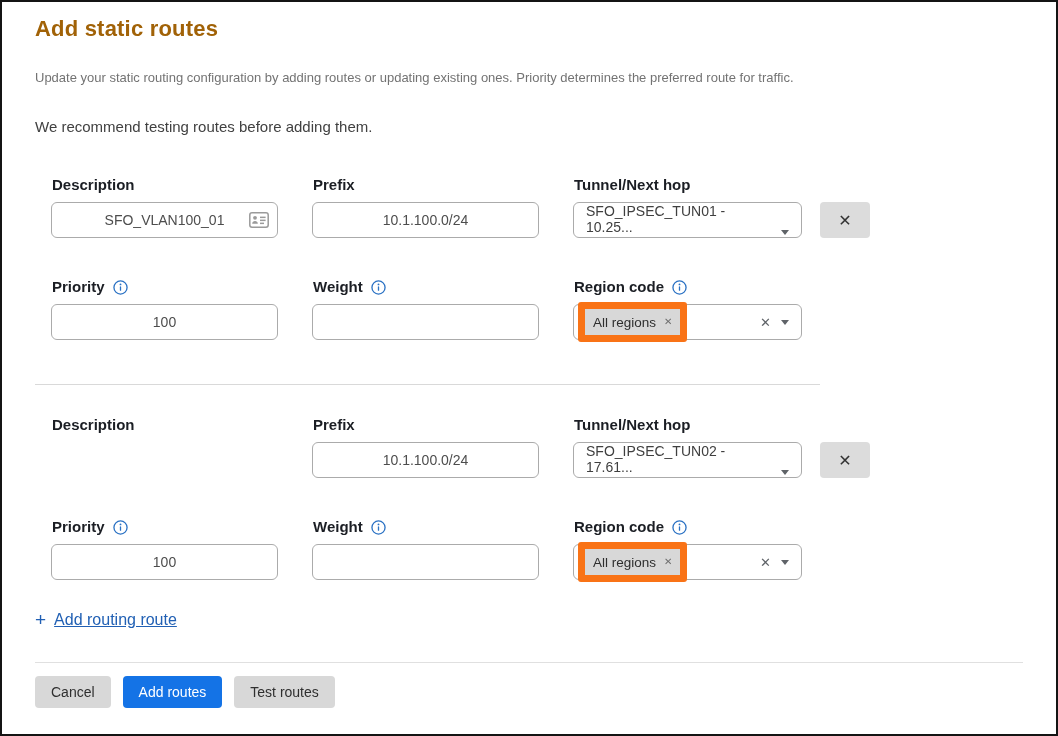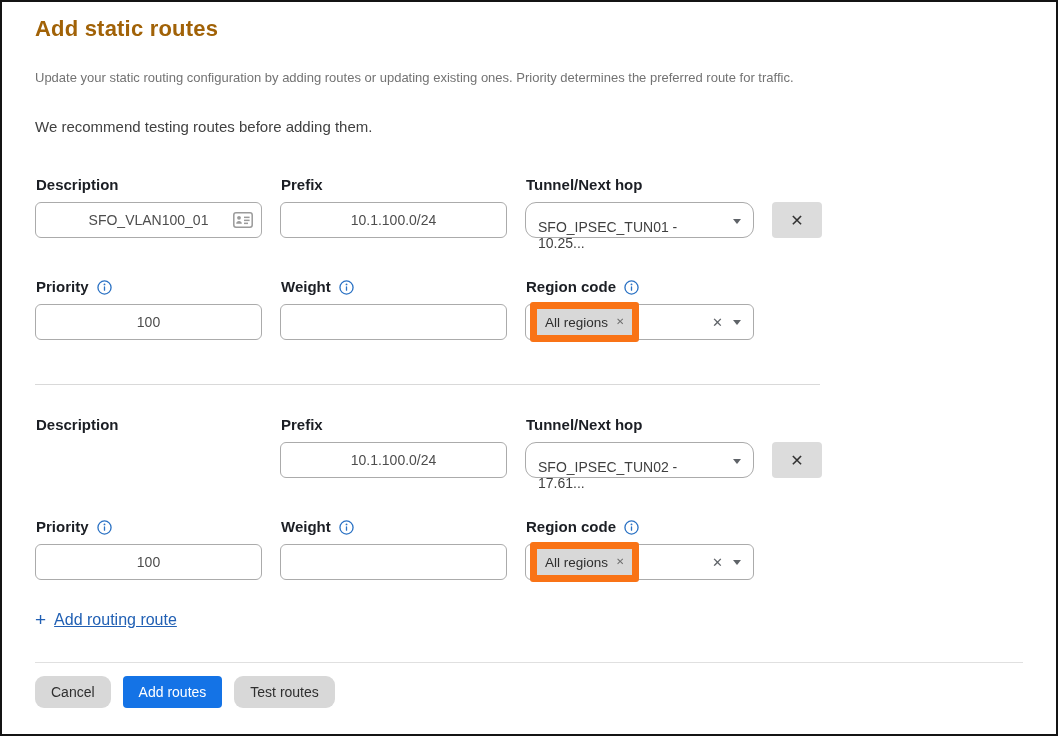--- a/index.html
+++ b/index.html
@@ -8,32 +8,32 @@
           background:#fff;padding:13px 33px 0 33px;overflow:hidden;}
 
   .page-title{margin:0;font-size:22px;line-height:28px;font-weight:700;color:#a16207;letter-spacing:.2px;}
   .intro{margin:24px 0 0;font-size:13px;line-height:21px;color:#737373;}
   .recommend{margin:28px 0 4px;font-size:15px;line-height:21px;color:#414141;}
 
   .row{display:flex;gap:18px;}
   .row-a1{margin-top:38px;}
   .row-a2{margin-top:30px;}
   .row-b{margin-top:39px;}
-  .field{width:227px;}
+  .field{width:227px;margin-left:16px;}
   .field-label{display:flex;align-items:center;gap:8px;margin:0 0 7px 1px;
                font-size:15px;font-weight:700;color:#1b1e24;line-height:20px;}
   .info-ic{display:inline-flex;cursor:pointer;}
 
   .tb-wrap{position:relative;}
   .tb{box-sizing:border-box;width:100%;height:36px;border:1px solid #ababab;border-radius:6px;
       padding:0 10px;font-size:14px;color:#4d4d4d;font-family:inherit;background:#fff;outline:none;text-align:center;}
   .card-ic{position:absolute;right:9px;top:50%;transform:translateY(-50%);pointer-events:auto;cursor:pointer;line-height:0;}
 
-  .sel{box-sizing:border-box;height:36px;border:1px solid #ababab;border-radius:11px;background:#fff;
-       display:flex;align-items:flex-start;justify-content:space-between;padding:16px 12px;
+  .sel{box-sizing:border-box;height:36px;border:1px solid #ababab;border-radius:6px;background:#fff;
+       display:flex;align-items:flex-end;justify-content:space-between;padding:2px 12px;
        font-size:14px;color:#3f3f3f;cursor:pointer;}
   .caret{width:0;height:0;border-left:4.5px solid transparent;border-right:4.5px solid transparent;
          border-top:5px solid #5f6368;margin-left:8px;flex:none;}
 
   .multi{box-sizing:border-box;height:36px;border:1px solid #ababab;border-radius:6px;background:#fff;
          display:flex;align-items:center;padding:0 12px 0 4px;cursor:pointer;}
   .tag{display:flex;align-items:center;gap:8px;background:#d8d8d8;border:7px solid #f97316;border-radius:3px;
        height:26px;padding:0 8px;font-size:13.5px;color:#2e2e2e;flex:none;}
   .tag-x{font-size:10px;color:#6e6e6e;cursor:pointer;line-height:1;}
   .spacer{flex:1;}
@@ -45,21 +45,21 @@
   .route-divider{height:1px;background:#d9d9d9;width:785px;margin-top:44px;}
 
   .add-link{margin-top:30px;display:inline-flex;align-items:center;gap:8px;cursor:pointer;
             font-size:16px;color:#2160b4;text-decoration:none;}
   .add-link .plus{font-size:19px;line-height:1;text-decoration:none;}
   .add-link .txt{text-decoration:underline;}
 
   .footer-divider{height:1px;background:#e0e0e0;margin-top:32px;}
   .footer{margin-top:13px;display:flex;gap:12px;}
   .btn{height:32px;padding:0 16px;border:none;border-radius:4px;font-size:14px;font-family:inherit;cursor:pointer;}
-  .btn-gray{background:#d8d8d8;color:#2f2f2f;border-radius:9px;}
+  .btn-gray{background:#d8d8d8;color:#2f2f2f;}
   .btn-primary{background:#1473e6;color:#ffffff;}
 </style>
 </head>
 <body>
 
 <div class="screen">
 
   <h1 class="page-title">Add static routes</h1>
   <p class="intro">Update your static routing configuration by adding routes or updating existing ones. Priority determines the preferred route for traffic.</p>
   <p class="recommend">We recommend testing routes before adding them.</p>

